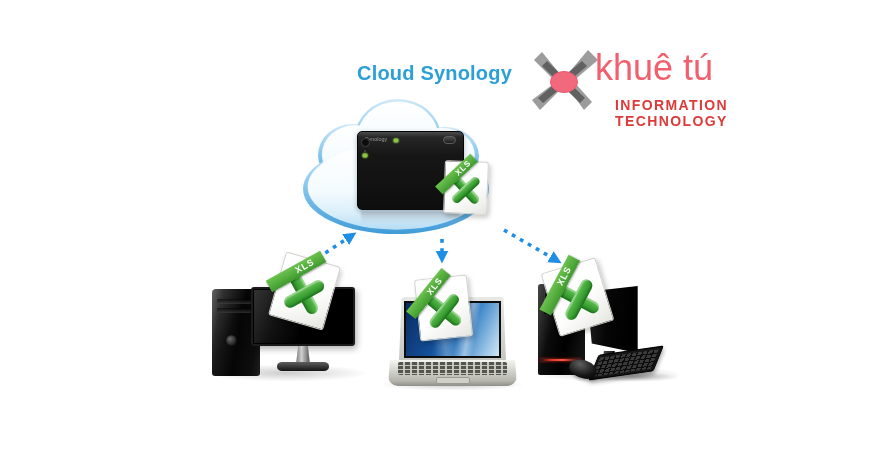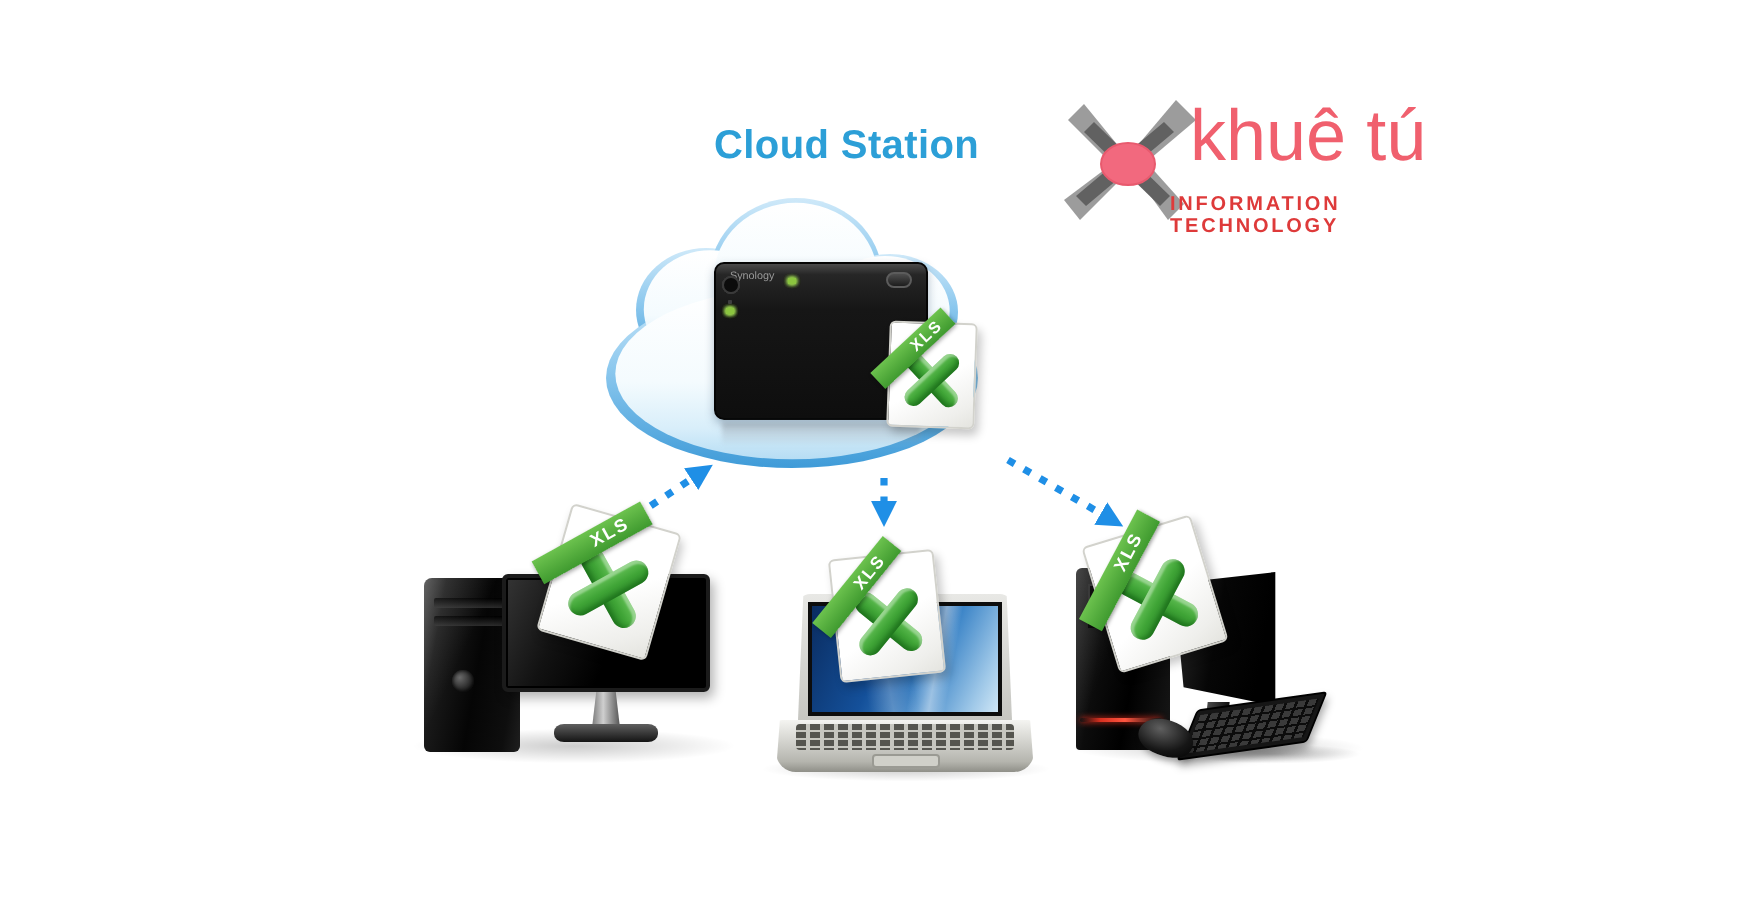--- a/index.html
+++ b/index.html
@@ -7,21 +7,21 @@
          font-family:"Liberation Sans",sans-serif;}
   #stage *{position:absolute;box-sizing:border-box;}
 
   
   .title{left:357px;top:62px;font-size:20px;font-weight:bold;color:#2C9FD7;letter-spacing:.2px;}
 
   
   .logo{left:525px;top:44px;width:230px;height:72px;}
   .logo-mark{left:3px;top:4px;}
   .logo-name{left:70px;top:4px;font-size:36px;font-weight:normal;color:#F0606E;line-height:40px;letter-spacing:0;}
-  .logo-sub{left:60px;top:53px;font-size:10px;font-weight:bold;color:#DE3A3A;letter-spacing:1.4px;}
+  .logo-sub{left:90px;top:53px;font-size:14px;font-weight:bold;color:#DE3A3A;letter-spacing:1.4px;}
 
   
   .cloud{left:298px;top:92px;z-index:1;}
 
   
   .nas{left:357px;top:131px;width:107px;height:79px;z-index:2;border-radius:5px;border:1px solid #050505;
        background:linear-gradient(to bottom,#4a4a4a 0%,#262626 7%,#161616 30%,#0e0e0e 100%);
        box-shadow:0 2px 5px rgba(40,70,100,.35);}
   .nas-brand{left:7px;top:4px;font-size:6px;color:#9a9a9a;transform:scale(.9);transform-origin:left top;}
   .nas-leds{left:36px;top:7px;display:flex;gap:12px;position:absolute;}
@@ -132,21 +132,21 @@
         repeating-linear-gradient(to right,#3a3a3a 0 4px,#0c0c0c 4px 5.5px);}
   .mouse{left:569px;top:360px;width:28px;height:18px;border-radius:50% 50% 45% 45%;transform:rotate(18deg);
          background:radial-gradient(ellipse at 35% 30%,#5f5f5f,#161616 60%,#000);
          box-shadow:2px 2px 3px rgba(0,0,0,.3);}
 </style>
 </head>
 <body>
 
 <div id="stage">
 
-  <div class="title">Cloud Station</div>
+  <div class="title">Cloud Synology</div>
 
   <div class="logo">
     <svg class="logo-mark" width="72" height="66" viewBox="0 0 72 66">
       <polygon points="38,28 60,2 70,12 44,34" fill="#9C9C9C"></polygon>
       <polygon points="34,40 12,62 4,52 28,34" fill="#9C9C9C"></polygon>
       <polygon points="32,26 14,4 6,12 26,32" fill="#9C9C9C"></polygon>
       <polygon points="40,40 56,62 64,54 46,34" fill="#9C9C9C"></polygon>
       <polygon points="14,18 19,13 57,50 52,55" fill="#616161"></polygon>
       <polygon points="10,50 54,13 59,18 15,55" fill="#616161"></polygon>
       <ellipse cx="36" cy="34" rx="13.5" ry="10.5" fill="#F2697E" stroke="#E85A6E" stroke-width="1"></ellipse>

